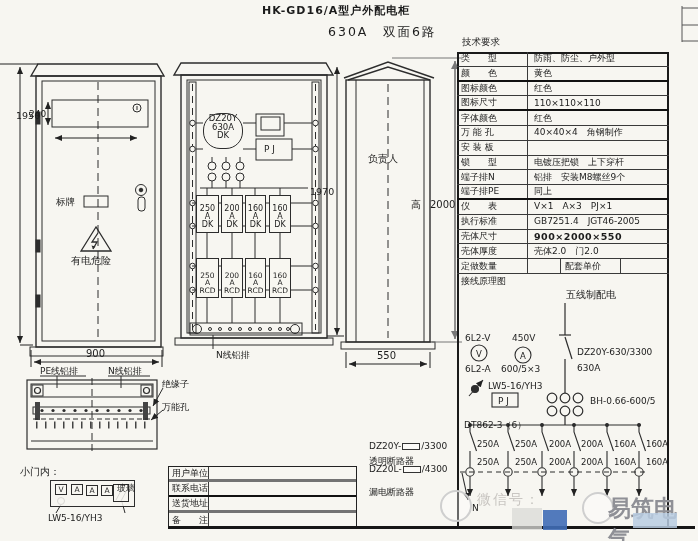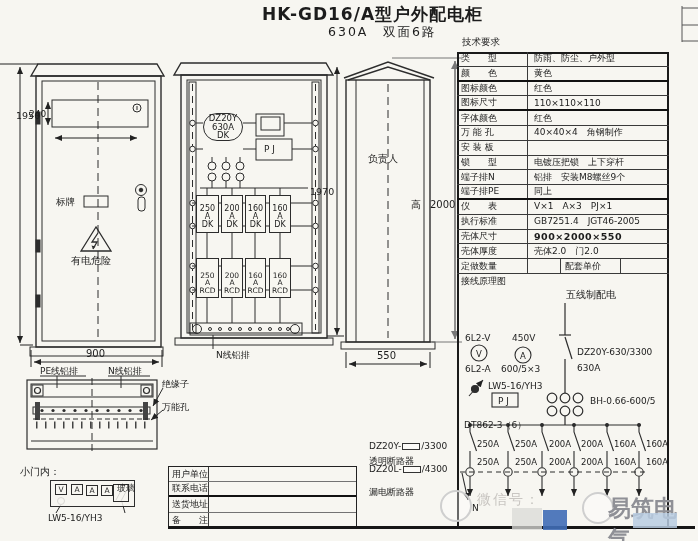--- a/index.html
+++ b/index.html
@@ -5,37 +5,37 @@
   * { box-sizing: border-box; margin: 0; padding: 0; }
   html,body { background:#e8e8e4; }
   #canvas {
     position: relative; width: 698px; height: 541px;
     background: #f7f6f1; overflow: hidden;
     font-family: "DejaVu Sans", sans-serif; color:#1c1c1c;
   }
   svg.linework { position:absolute; left:0; top:0; z-index:1; }
   .lbl { position:absolute; font-size:9px; line-height:1.15; white-space:nowrap; z-index:3; color:#1c1c1c; }
   .box { position:absolute; border:1px solid #2d2d2d; z-index:2; background:rgba(247,246,241,.85); }
-  .title { font-size:17px; font-weight:bold; letter-spacing:1px; }
+  .title { font-size:11px; font-weight:bold; letter-spacing:1px; }
   .subtitle { font-size:12.5px; letter-spacing:2px; }
   
   .panel { position:absolute; left:457px; top:52px; width:212px; height:476px; border:2px solid #1a1a1a; z-index:2; }
   .spec { position:absolute; left:457px; top:52px; width:212px; z-index:3; }
   .spec-row { display:flex; height:14.8px; border-bottom:1px solid #3a3a3a; font-size:9px; align-items:stretch; }
   .spec-row.hv { border-bottom:2px solid #111; }
   .spec-l { width:71px; border-right:1px solid #3a3a3a; padding-left:4px; display:flex; align-items:center; }
   .spec-v { flex:1; padding-left:6px; display:flex; align-items:center; }
   .spec-c { border-right:1px solid #3a3a3a; padding-left:4px; display:flex; align-items:center; }
   .bold { font-weight:bold; font-size:9.5px; letter-spacing:.5px; }
   
   .brk { position:absolute; border:1px solid #2c2c2c; display:flex; flex-direction:column; align-items:center;
          justify-content:flex-end; font-size:8px; line-height:1; padding:3px 0; z-index:2; background:rgba(247,246,241,.92); }
   
   .info { position:absolute; left:168px; top:466px; width:189px; border:1.5px solid #222; z-index:3; background:rgba(247,246,241,.6); }
-  .info-row { display:flex; height:15.2px; border-bottom:1px solid #737373; font-size:9px; }
+  .info-row { display:flex; height:15.2px; border-bottom:3px solid #737373; font-size:9px; }
   .info-row:last-child { border-bottom:none; }
   .info-row.hv { border-bottom:2px solid #111; }
   .info-l { width:40px; border-right:1px solid #3a3a3a; padding-left:3px; display:flex; align-items:center; }
   .info-v { flex:1; }
   .blank-box { display:inline-block; width:18px; height:7px; border:1px solid #333; vertical-align:middle; margin:0 1px 1px 1px; background:#fbfaf7; }
   
   .meterbox { position:absolute; border:1px solid #2c2c2c; font-size:7.5px; display:flex; align-items:center; justify-content:center; z-index:3; background:#f7f6f1; }
   
   .wm { position:absolute; z-index:6; pointer-events:none; }
   .ghost { width:32px; height:32px; border:2px solid #cfcfcf; border-radius:50%; background:rgba(255,255,255,.35); }
@@ -344,21 +344,21 @@
   <div class="lbl" style="left:20px; top:466px; font-size:10px;">小门内：</div>
   <div class="box" style="left:50px; top:480px; width:85px; height:27px;"></div>
   <div class="meterbox" style="left:55px; top:484px; width:12px; height:11px;">V</div>
   <div class="meterbox" style="left:71px; top:484px; width:12px; height:11px;">A</div>
   <div class="meterbox" style="left:86px; top:485px; width:12px; height:11px;">A</div>
   <div class="meterbox" style="left:101px; top:485px; width:12px; height:11px;">A</div>
   <div class="box" style="left:113px; top:484px; width:16px; height:18px; background:transparent;"></div>
   <div class="lbl" style="left:48px; top:513px;">LW5-16/YH3</div>
   <div class="lbl" style="left:117px; top:483px;">玻璃</div>
 
-  <div class="box" style="left:203px; top:113px; width:40px; height:28px; display:flex; flex-direction:column; align-items:center; justify-content:flex-start; font-size:8.5px; line-height:1;border-radius:17px;">
+  <div class="box" style="left:203px; top:113px; width:40px; height:36px; display:flex; flex-direction:column; align-items:center; justify-content:flex-start; font-size:8.5px; line-height:1;border-radius:17px;">
     <span>DZ20Y</span>
     <span>630A</span>
     <span>DK</span>
   </div>
   <div class="lbl" style="left:264px; top:144px;">P J</div>
 
   <div class="brk" style="left:196px; top:195px; width:23px; height:38px;">
     <span>250</span>
       <span>A</span>
       <span>DK</span>

